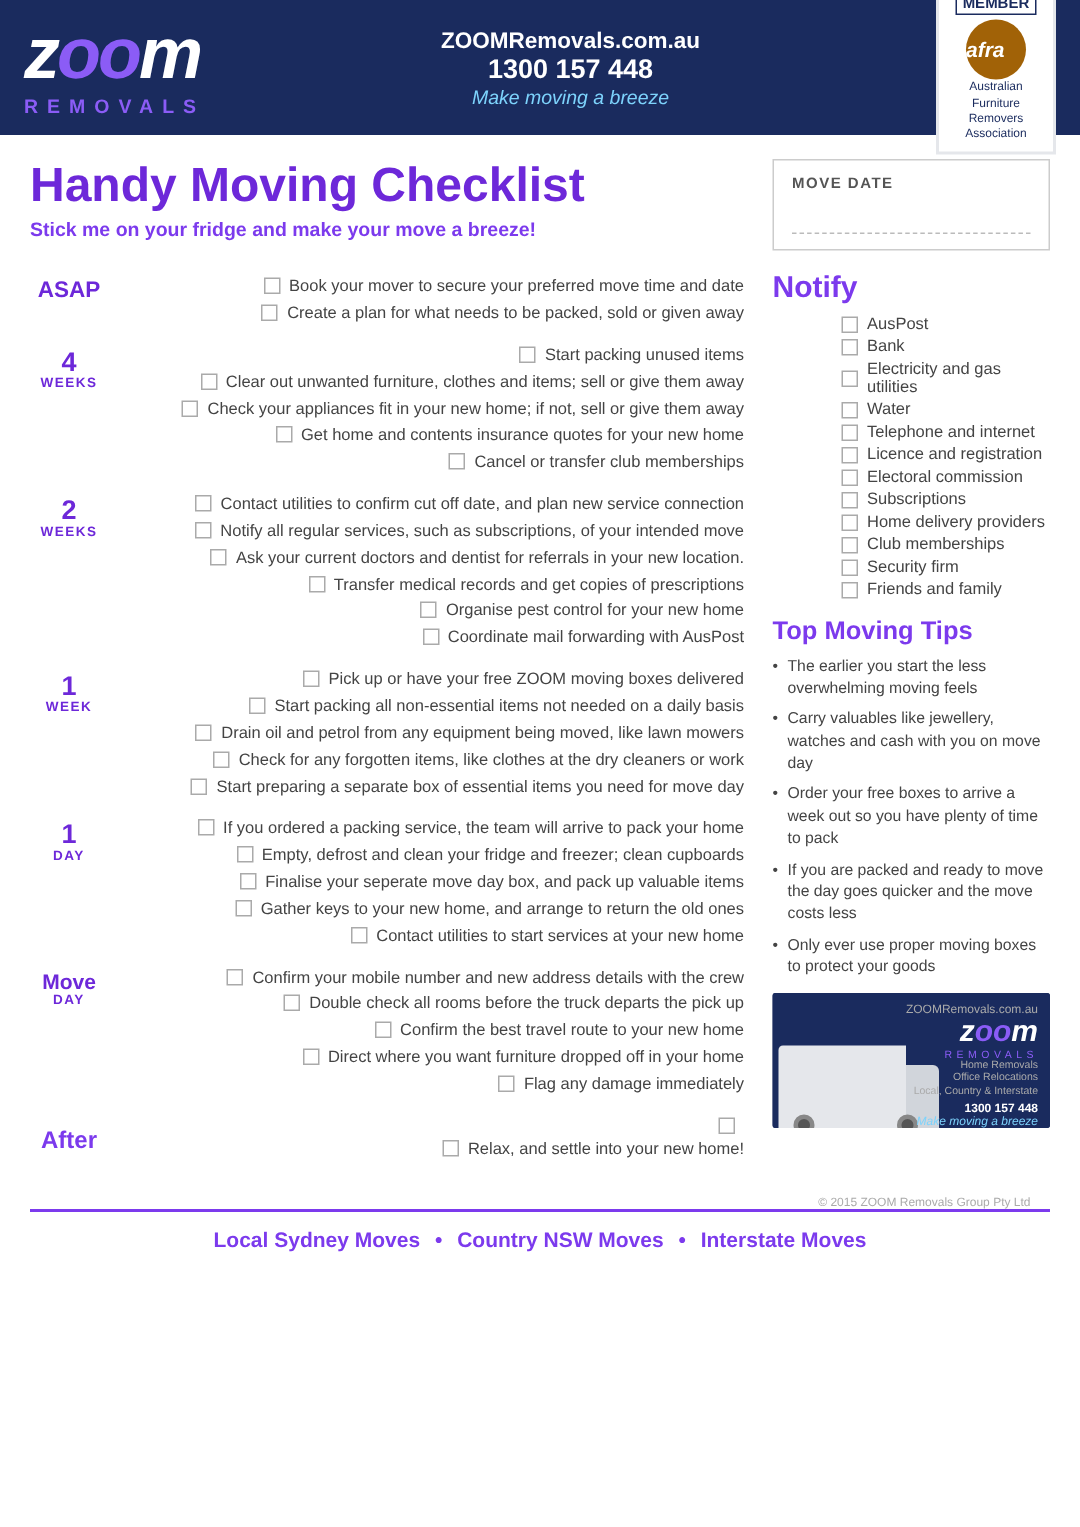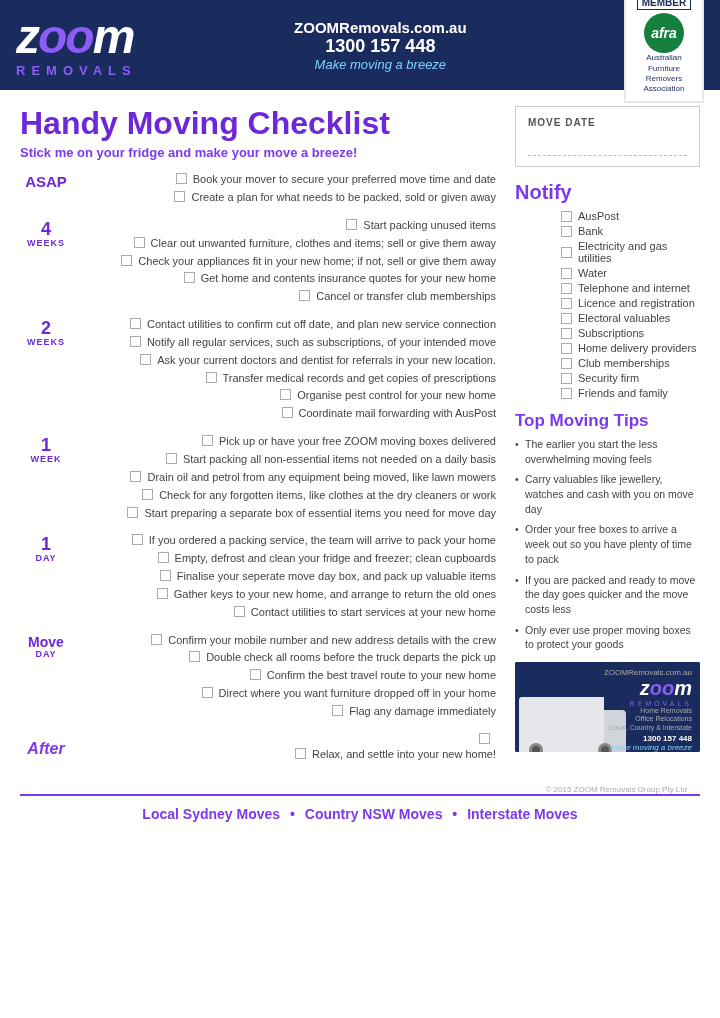--- a/index.html
+++ b/index.html
@@ -78,25 +78,25 @@
       margin-bottom: 3px;
     }
     .afra-logo {
       display: flex;
       align-items: center;
       justify-content: center;
     }
     .afra-circle {
       width: 40px;
       height: 40px;
-      background: #15803d;
+      background: #a16207;
       border-radius: 50%;
       display: flex;
       align-items: center;
-      justify-content: center;
+      justify-content: flex-start;
       color: #fff;
       font-weight: bold;
       font-size: 14px;
       font-style: italic;
     }
     .afra-text {
       font-size: 8px;
       color: #1a2b5e;
       text-align: center;
       line-height: 1.3;
@@ -118,21 +118,21 @@
       font-size: 32px;
       font-weight: 900;
       color: #6d28d9;
       line-height: 1.1;
       margin-bottom: 4px;
     }
     .page-subtitle {
       color: #7c3aed;
       font-size: 13px;
       font-weight: bold;
-      margin-bottom: 12px;
+      margin-bottom: 24px;
     }
 
     
     .checklist-section {
       display: flex;
       margin-bottom: 10px;
       align-items: flex-start;
     }
     .section-label {
       min-width: 52px;
@@ -282,21 +282,20 @@
       margin: 0 20px;
     }
     .footer-dot {
       margin: 0 6px;
     }
 
     .after-label {
       font-size: 16px;
       font-weight: 900;
       color: #7c3aed;
-      font-style: italic;
     }
 
     .copyright {
       text-align: right;
       font-size: 8px;
       color: #aaa;
       padding-right: 33px;
       margin-top: 2px;
     }
   </style>
@@ -542,21 +541,21 @@
       <div class="notify-item">
           <div class="notify-checkbox"></div>
           <span>Telephone and internet</span>
         </div>
       <div class="notify-item">
           <div class="notify-checkbox"></div>
           <span>Licence and registration</span>
         </div>
       <div class="notify-item">
           <div class="notify-checkbox"></div>
-          <span>Electoral valuables</span>
+          <span>Electoral commission</span>
         </div>
       <div class="notify-item">
           <div class="notify-checkbox"></div>
           <span>Subscriptions</span>
         </div>
       <div class="notify-item">
           <div class="notify-checkbox"></div>
           <span>Home delivery providers</span>
         </div>
       <div class="notify-item">

